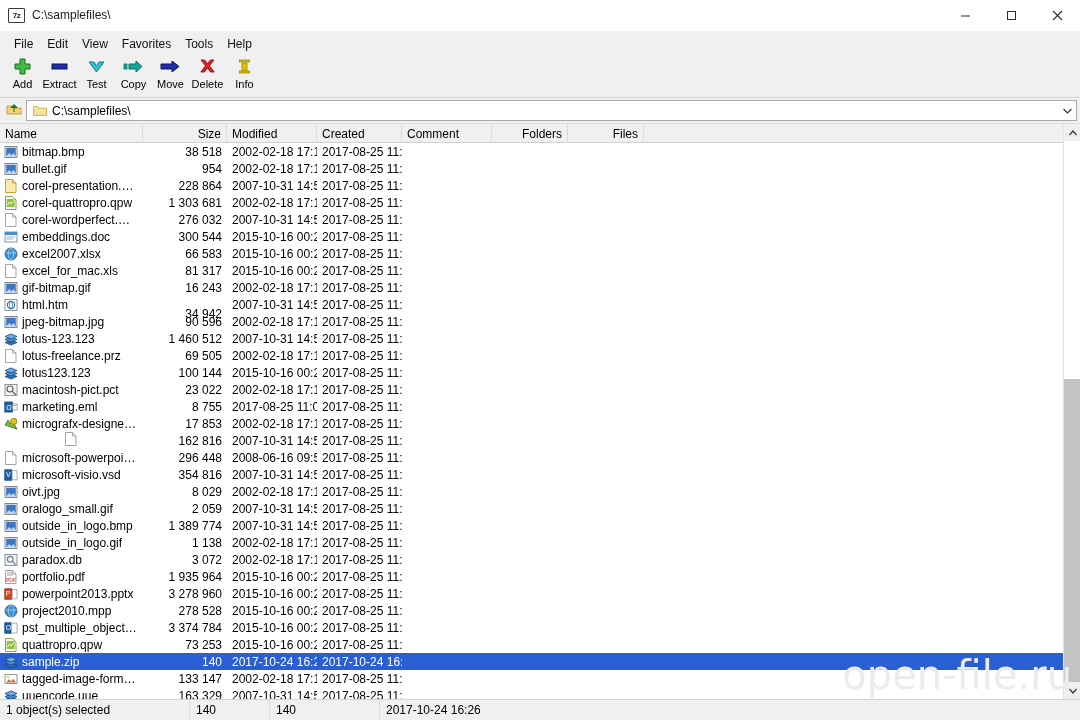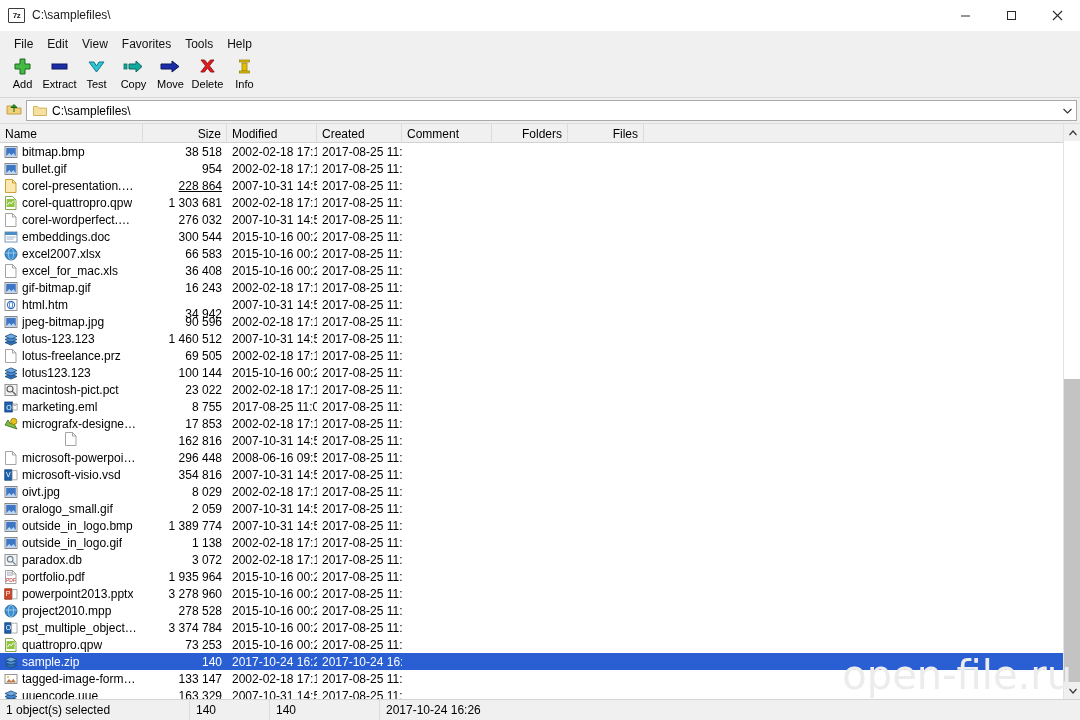--- a/index.html
+++ b/index.html
@@ -399,21 +399,21 @@
           <div class="row">
             <div class="cell name" style="width: 143px;">
               <span class="ficon">
                 <svg width="14" height="14" viewBox="0 0 14 14">
                   <path d="M1.5 0.5 h7 l3.5 3.5 v9.5 h-10.5 z" fill="#fbe8ae" stroke="#c49a2e" stroke-width="0.9"></path>
                   <path d="M8.5 0.5 v3.5 h3.5" fill="none" stroke="#c49a2e" stroke-width="0.9"></path>
                 </svg>
               </span>
               <span class="fname">corel-presentation.shw</span>
             </div>
-            <div class="cell right" style="width: 84px; text-decoration: underline;">228 864</div>
+            <div class="cell right" style="width: 84px;">228 864</div>
             <div class="cell" style="width: 90px;">2007-10-31 14:53</div>
             <div class="cell" style="width: 85px;">2017-08-25 11:07</div>
             <div class="cell" style="width: 90px;"></div>
             <div class="cell right" style="width: 76px;"></div>
             <div class="cell right" style="width: 76px;"></div>
           </div>
           <div class="row">
             <div class="cell name" style="width: 143px;">
               <span class="ficon">
                 <svg width="14" height="14" viewBox="0 0 14 14">
@@ -487,21 +487,21 @@
           <div class="row">
             <div class="cell name" style="width: 143px;">
               <span class="ficon">
                 <svg width="14" height="14" viewBox="0 0 14 14">
                   <path d="M1.5 0.5 h7 l3.5 3.5 v9.5 h-10.5 z" fill="#ffffff" stroke="#9a9a9a" stroke-width="0.9"></path>
                   <path d="M8.5 0.5 v3.5 h3.5" fill="none" stroke="#9a9a9a" stroke-width="0.9"></path>
                 </svg>
               </span>
               <span class="fname">excel_for_mac.xls</span>
             </div>
-            <div class="cell right" style="width: 84px;">36 408</div>
+            <div class="cell right" style="width: 84px;">81 317</div>
             <div class="cell" style="width: 90px;">2015-10-16 00:28</div>
             <div class="cell" style="width: 85px;">2017-08-25 11:07</div>
             <div class="cell" style="width: 90px;"></div>
             <div class="cell right" style="width: 76px;"></div>
             <div class="cell right" style="width: 76px;"></div>
           </div>
           <div class="row">
             <div class="cell name" style="width: 143px;">
               <span class="ficon">
                 <svg width="14" height="14" viewBox="0 0 14 14">

